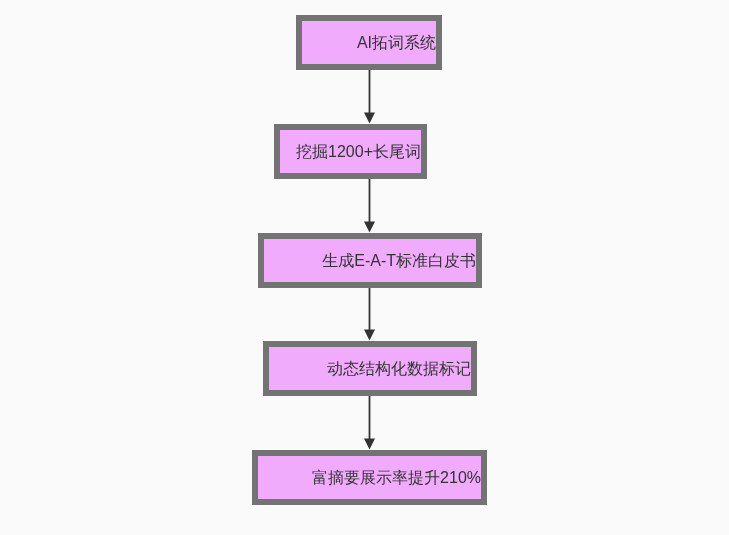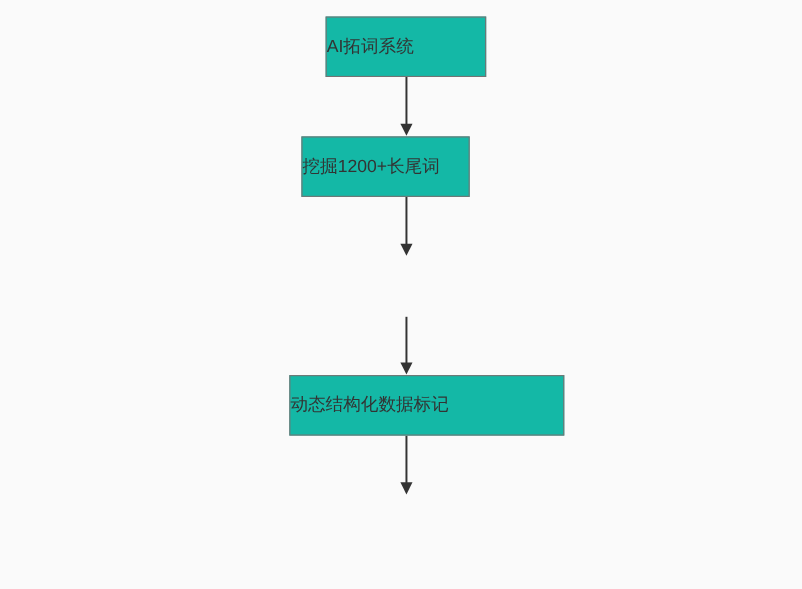--- a/index.html
+++ b/index.html
@@ -14,25 +14,25 @@
     overflow: hidden;
   }
   .diagram {
     position: relative;
     width: 729px;
     height: 535px;
   }
   .flow-node {
     position: absolute;
     box-sizing: border-box;
-    background: #14b8a6;
-    border: 1px solid #737373;
+    background: #f0abfc;
+    border: 6px solid #737373;
     display: flex;
     align-items: center;
-    justify-content: flex-start;
+    justify-content: flex-end;
   }
   .flow-node .label {
     color: #333333;
     font-size: 16px;
     line-height: 1.2;
     white-space: nowrap;
     text-align: center;
   }
   svg.edges {
     position: absolute;
@@ -66,19 +66,25 @@
   </svg>
 
   <div class="flow-node" style="left:296px; top:15px; width:146px; height:55px;">
     <span class="label">AI拓词系统</span>
   </div>
 
   <div class="flow-node" style="left:274px; top:124px; width:153px; height:55px;">
     <span class="label">挖掘1200+长尾词</span>
   </div>
 
+  <div class="flow-node" style="left:258px; top:233px; width:224px; height:55px;">
+    <span class="label">生成E-A-T标准白皮书</span>
+  </div>
 
-  <div class="flow-node" style="left:263px; top:341px; width:250px; height:55px;">
+  <div class="flow-node" style="left:263px; top:341px; width:214px; height:55px;">
     <span class="label">动态结构化数据标记</span>
   </div>
 
+  <div class="flow-node" style="left:252px; top:450px; width:235px; height:55px;">
+    <span class="label">富摘要展示率提升210%</span>
+  </div>
 
 </div>
 
 </body></html>

